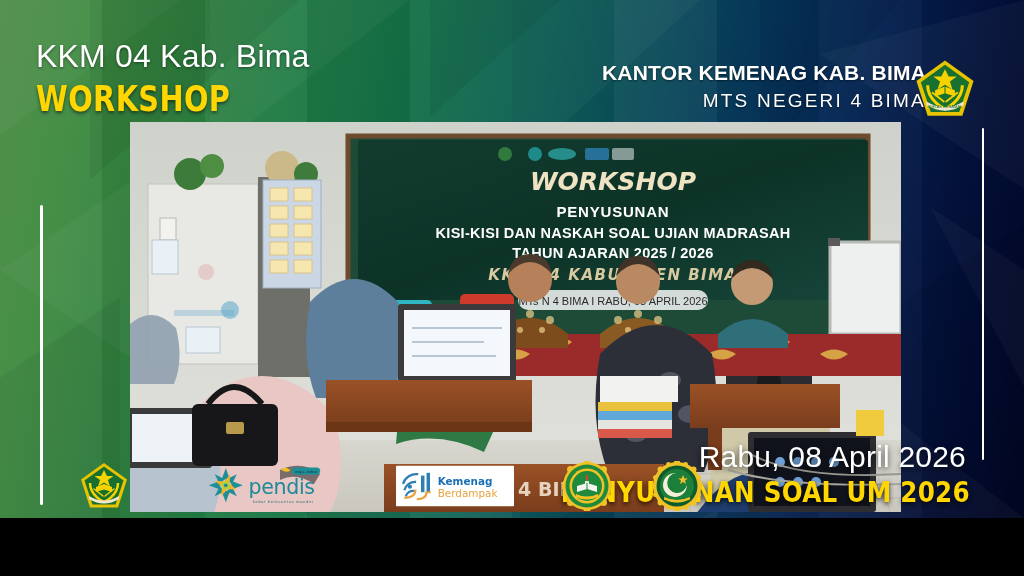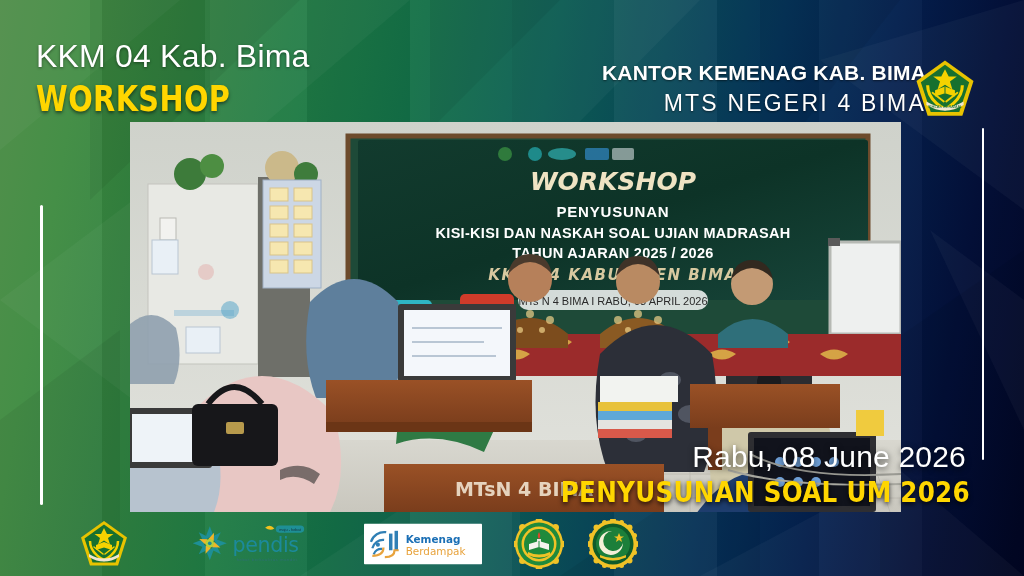--- a/index.html
+++ b/index.html
@@ -4,21 +4,21 @@
 <title>Workshop Banner</title>
 <style>
   html, body {
     margin: 0;
     padding: 0;
     background: #000;
   }
   #stage {
     position: relative;
     width: 1024px;
-    height: 576px;
+    height: 518px;
     overflow: hidden;
     font-family: "Liberation Sans", sans-serif;
     background: #737373;
   }
 
   
   .bg-base {
     position: absolute;
     inset: 0;
     background: linear-gradient(100deg,
@@ -88,21 +88,21 @@
     line-height: 1.25;
   }
   #org-line1 {
     font-size: 21px;
     font-weight: 700;
     letter-spacing: 0.2px;
     white-space: nowrap;
     text-shadow: 0 1px 2px rgba(0,0,0,.5);
   }
   #org-line2 {
-    font-size: 23px;
+    font-size: 19px;
     font-weight: 400;
     letter-spacing: 2.2px;
     white-space: nowrap;
     margin-top: 3px;
     text-shadow: 0 1px 2px rgba(0,0,0,.5);
   }
 
   
   #kemenag-logo-top {
     position: absolute;
@@ -155,21 +155,21 @@
 
   
   #logo-strip {
     position: absolute;
     left: 0;
     bottom: 0;
     width: 1024px;
     height: 64px;
     display: flex;
     align-items: center;
-    gap: 0;
+    gap: 16px;
     padding-left: 76px;
     box-sizing: border-box;
   }
   .logo-slot { display:flex; align-items:center; justify-content:center; }
   #slot-kemenag  { width: 56px;  height: 50px; margin-right: 56px; }
   #slot-pendis   { width: 150px; height: 44px; margin-right: 26px; }
   #slot-berdampak{ width: 118px; height: 44px; margin-right: 32px; }
   #slot-madrasah { width: 50px;  height: 50px; margin-right: 24px; }
   #slot-nw       { width: 50px;  height: 50px; }
   .logo-slot svg { display:block; width:100%; height:100%; }
@@ -489,21 +489,21 @@
         <rect x="96" y="300" width="18" height="12" rx="2" fill="#b79a4c"></rect>
       </g>
 
       <path d="M620,332 q50,26 151,20" fill="none" stroke="#9a9a93" stroke-width="2"></path>
       <path d="M598,348 q60,18 173,14" fill="none" stroke="#a8a8a0" stroke-width="2"></path>
 
       <rect x="0" y="0" width="771" height="390" fill="none"></rect>
     </svg>
   </div>
 
-  <div id="date-line">Rabu, 08 June 2026</div>
+  <div id="date-line">Rabu, 08 April 2026</div>
   <div id="subject-line">PENYUSUNAN SOAL UM 2026</div>
 
   <div id="logo-strip">
 
     <div class="logo-slot" id="slot-kemenag">
       <svg viewBox="0 0 100 100">
         <polygon points="50,4 96,37 78,93 22,93 4,37" fill="#e8c300"></polygon>
         <polygon points="50,11 89,39 73,87 27,87 11,39" fill="#17702f"></polygon>
         <polygon points="50,18 56,30 69,30 58,38 62,51 50,43 38,51 42,38 31,30 44,30" fill="#f5d200"></polygon>
         <path d="M22,44 C22,70 50,82 50,82 C50,82 78,70 78,44" fill="none" stroke="#f5d200" stroke-width="5"></path>

